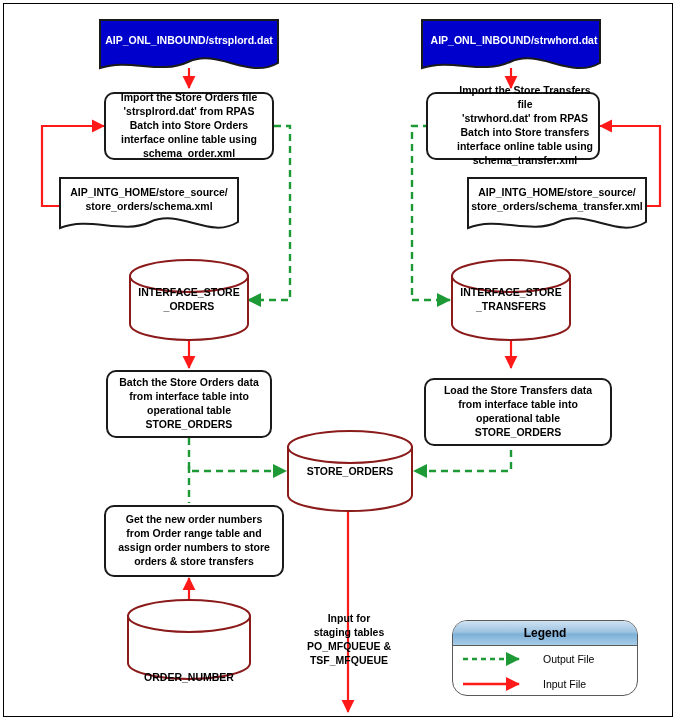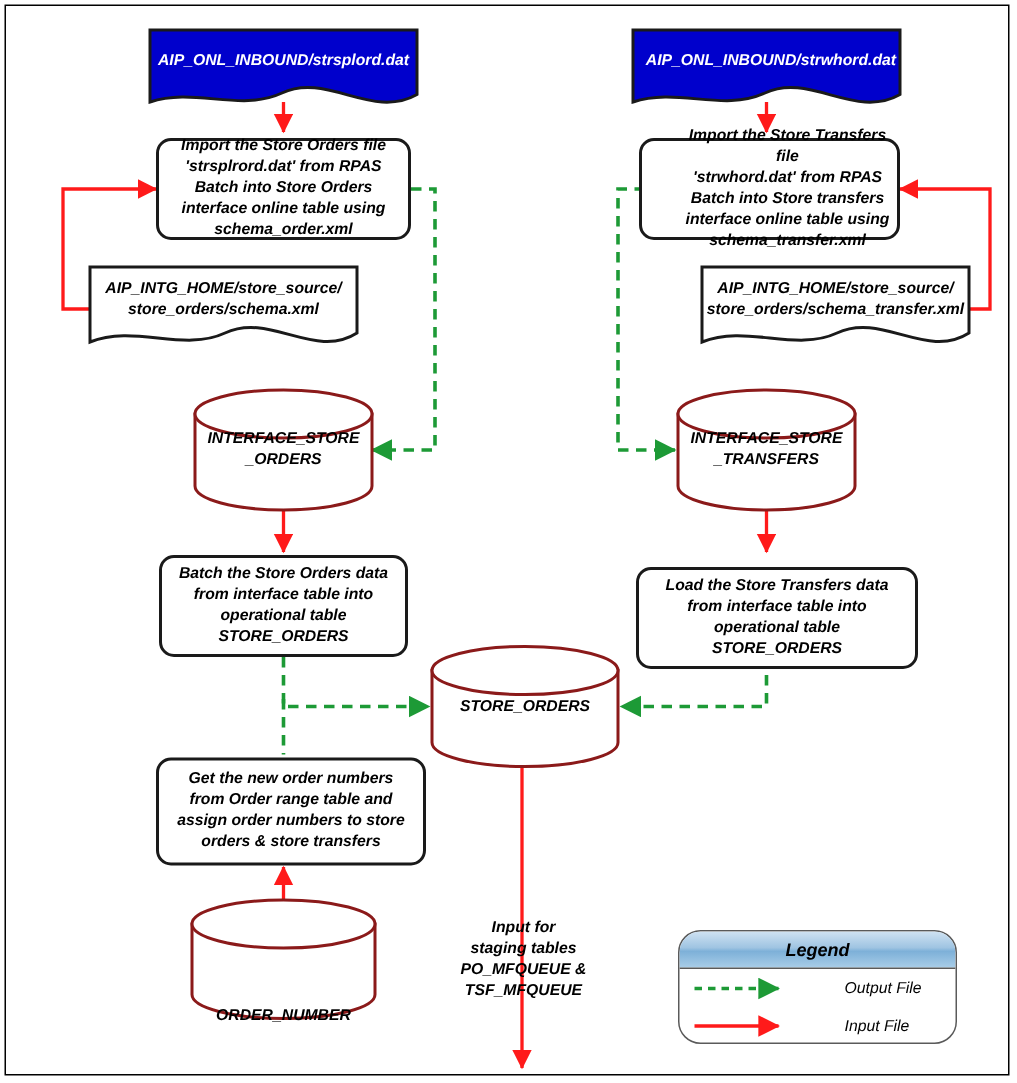--- a/index.html
+++ b/index.html
@@ -3,21 +3,21 @@
 <meta charset="utf-8">
 <style>
   html,body{margin:0;padding:0;}
   body{
     width:678px;height:722px;
     background:#ffffff;
     font-family:"Liberation Sans", sans-serif;
     position:relative;
     overflow:hidden;
   }
-  #stage{position:absolute;left:0;top:0;width:678px;height:722px;font-style:italic;}
+  #stage{position:absolute;left:0;top:0;width:678px;height:722px;}
   #border{position:absolute;left:3px;top:3px;width:670px;height:714px;
           border:1px solid #000;box-sizing:border-box;}
   svg.layer{position:absolute;left:0;top:0;width:678px;height:722px;}
   .node{position:absolute;box-sizing:border-box;display:flex;align-items:center;
         justify-content:center;text-align:center;border-radius:10px;}
   .proc{
     border:2px solid #1a1a1a;background:#fff;
     font-size:10.5px;font-weight:bold;color:#000;line-height:1.32;
     padding:2px 3px;
   }
@@ -47,21 +47,21 @@
     border-bottom:1.4px solid #5a5a5a;
     display:flex;align-items:center;justify-content:center;
     font-size:12px;font-weight:bold;color:#000;
     box-sizing:border-box;
   }
   .legend-row{
     height:25px;display:flex;align-items:center;
     font-size:10.5px;color:#000;
   }
   .legend-swatch{width:86px;height:16px;position:relative;flex:none;}
-  .legend-text{margin-left:24px;font-weight:normal;}
+  .legend-text{margin-left:4px;font-weight:normal;}
 </style>
 </head>
 <body>
 
 <div id="stage">
 
   <div id="border"></div>
 
   <svg class="layer" viewBox="0 0 678 722">
     <defs>

